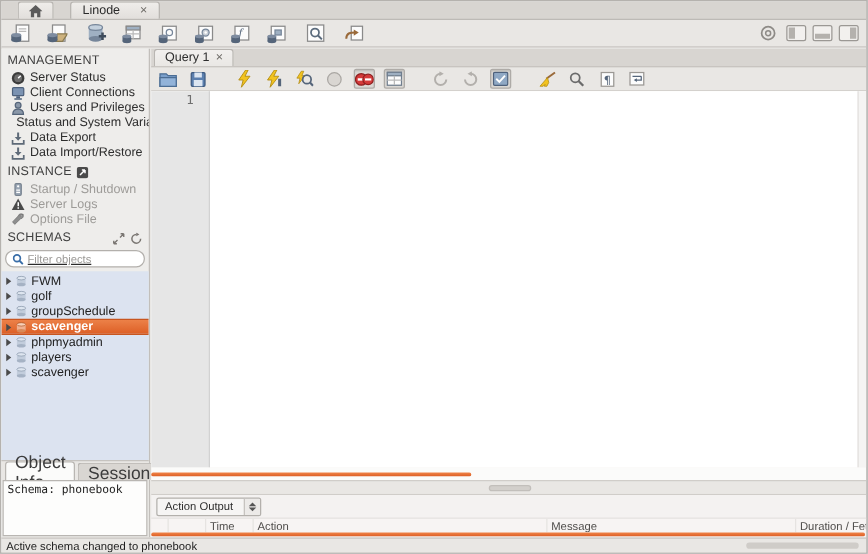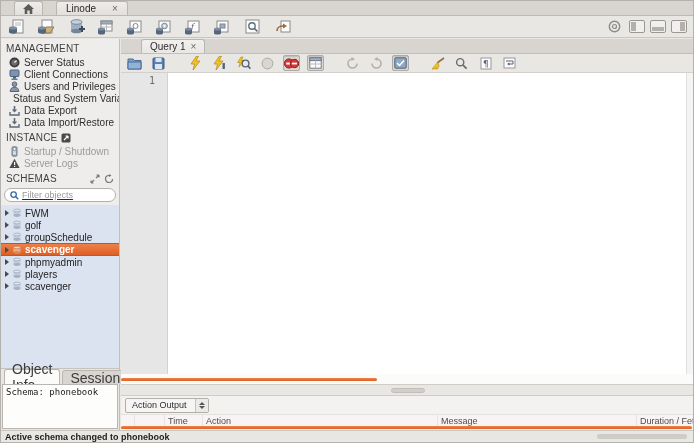--- a/index.html
+++ b/index.html
@@ -59,21 +59,21 @@
         border:1px solid #b9b6b2;border-bottom:none;border-radius:3px 3px 0 0;background:#d9d6d2;}
   .itab.active{background:#fbfbfa;height:15px;}
   .infobody{flex:1;background:#fdfdfc;border:1px solid #b9b6b2;margin:0 1px 1px 1px;
             padding:2px 3px;font-family:"DejaVu Sans Mono",monospace;font-size:9px;color:#222;}
 
   
   .main{position:absolute;left:120px;top:38px;right:0;bottom:12px;display:flex;flex-direction:column;
         background:#e9e7e4;}
   .qtabs{flex:none;height:15px;background:#d8d5d1;border-bottom:1px solid #c2bfbb;
          display:flex;align-items:flex-end;}
-  .qtab{height:14px;display:flex;align-items:center;gap:5px;padding:0 8px;margin-left:20px;
+  .qtab{height:14px;display:flex;align-items:center;gap:5px;padding:0 8px;margin-left:2px;
         background:linear-gradient(#f2f0ee,#e9e7e4);border:1px solid #b9b6b2;border-bottom:none;
         border-radius:3px 3px 0 0;color:#2e2e2e;}
   .qtab .close{color:#6e6b67;}
   .qtoolbar{flex:none;height:19px;display:flex;align-items:center;gap:7px;padding:0 5px;
             background:#e9e7e4;border-bottom:1px solid #d4d1cd;}
   .qbtn{display:flex;align-items:center;justify-content:center;width:17px;height:16px;border-radius:2px;}
   .qbtn.pressed{border:1px solid #aeaba7;background:#dbd8d4;box-shadow:inset 0 1px 1px rgba(0,0,0,.12);}
   .qtoolbar .gap{width:6px;}
   .editor{flex:1;display:flex;background:#fff;}
   .gutter{flex:none;width:47px;background:#e6e6e6;border-right:1px solid #d2d2d2;
@@ -109,21 +109,21 @@
   .ahead .cAction{width:235px;}
   .ahead .cMessage{width:199px;}
   .ahead .cDur{flex:1;border-right:none;}
   .ascroll{flex:none;height:4px;position:relative;background:#f4f2f1;}
   .ascroll .handle{position:absolute;left:0;right:1px;top:0;height:3px;border-radius:2px;
                    background:linear-gradient(#f08448,#dd5f26);}
 
   
   .statusbar{position:absolute;left:0;right:0;bottom:0;height:12px;background:#e9e7e4;
              border-top:1px solid #c9c6c2;display:flex;align-items:center;padding:0 4px;
-             font-size:9px;color:#1d1d1d;font-weight:bold;}
+             font-size:9px;color:#1d1d1d;}
   .statusbar .pill{position:absolute;right:6px;top:3px;width:90px;height:5px;border-radius:3px;
                    background:#cfccc8;}
 
   svg{display:block;}
 </style>
 </head>
 <body>
 
 <div class="app">
 
@@ -328,20 +328,26 @@
       <span>Startup / Shutdown</span>
     </div>
     <div class="navitem dis">
       <svg width="11" height="11" viewBox="0 0 11 11">
         <path d="M5.5 0.8 L10.6 10 H0.4 Z" fill="#4a4a4a"></path>
         <rect x="5" y="3.8" width="1.2" height="3.2" fill="#fff"></rect>
           <rect x="5" y="7.8" width="1.2" height="1.2" fill="#fff"></rect>
       </svg>
       <span>Server Logs</span>
     </div>
+    <div class="navitem dis">
+      <svg width="11" height="11" viewBox="0 0 11 11">
+        <path d="M9.5 1.5 C8 0.5 6 1 5.5 2.8 L1 7.5 L2.8 9.5 L7.5 5 C9.2 4.8 10.2 3.2 9.5 1.5 L7.8 3.2 L6.8 2.5 Z" fill="#8e8e8e" stroke="#6c6c6c" stroke-width="0.5"></path>
+      </svg>
+      <span>Options File</span>
+    </div>
 
     <div class="sechead">
       <span>SCHEMAS</span>
       <span class="hicons">
         <svg width="10" height="10" viewBox="0 0 10 10">
           <path d="M1 9 L4 6 M1 9 H3.5 M1 9 V6.5 M9 1 L6 4 M9 1 H6.5 M9 1 V3.5" stroke="#7a7672" stroke-width="1.1" fill="none"></path>
         </svg>
         <svg width="10" height="10" viewBox="0 0 10 10">
           <path d="M8.5 5 A3.5 3.5 0 1 1 5 1.5" fill="none" stroke="#7a7672" stroke-width="1.2"></path>
           <path d="M5 0 L7.5 1.5 L5 3 Z" fill="#7a7672"></path>

